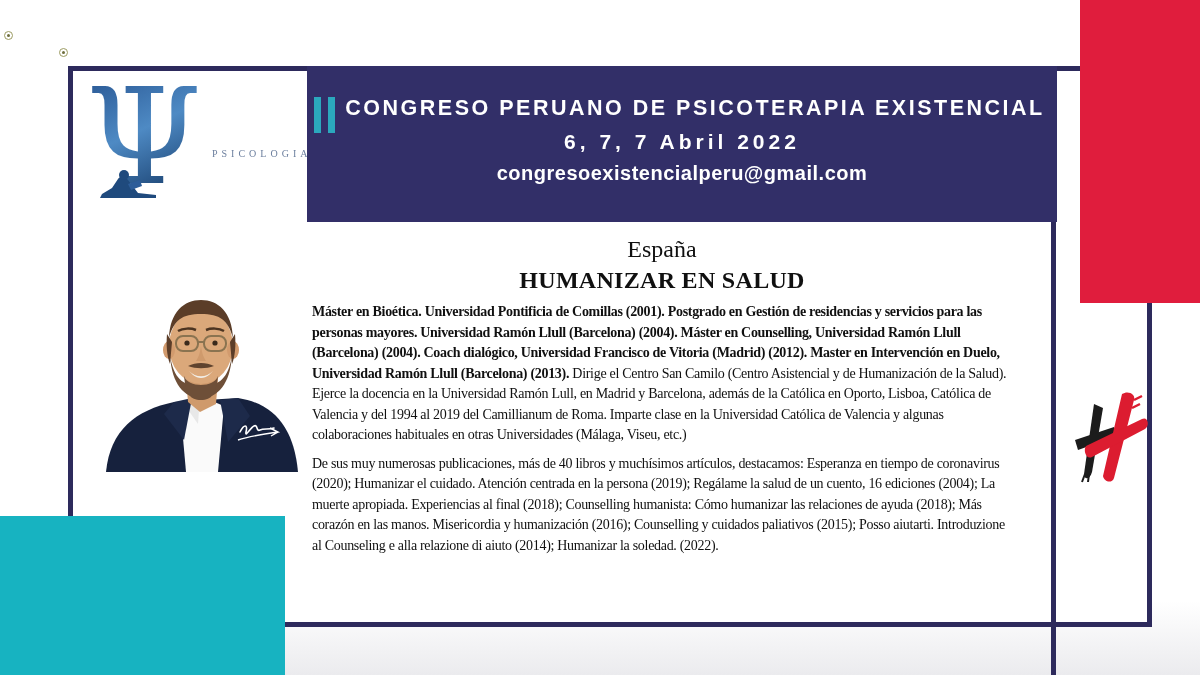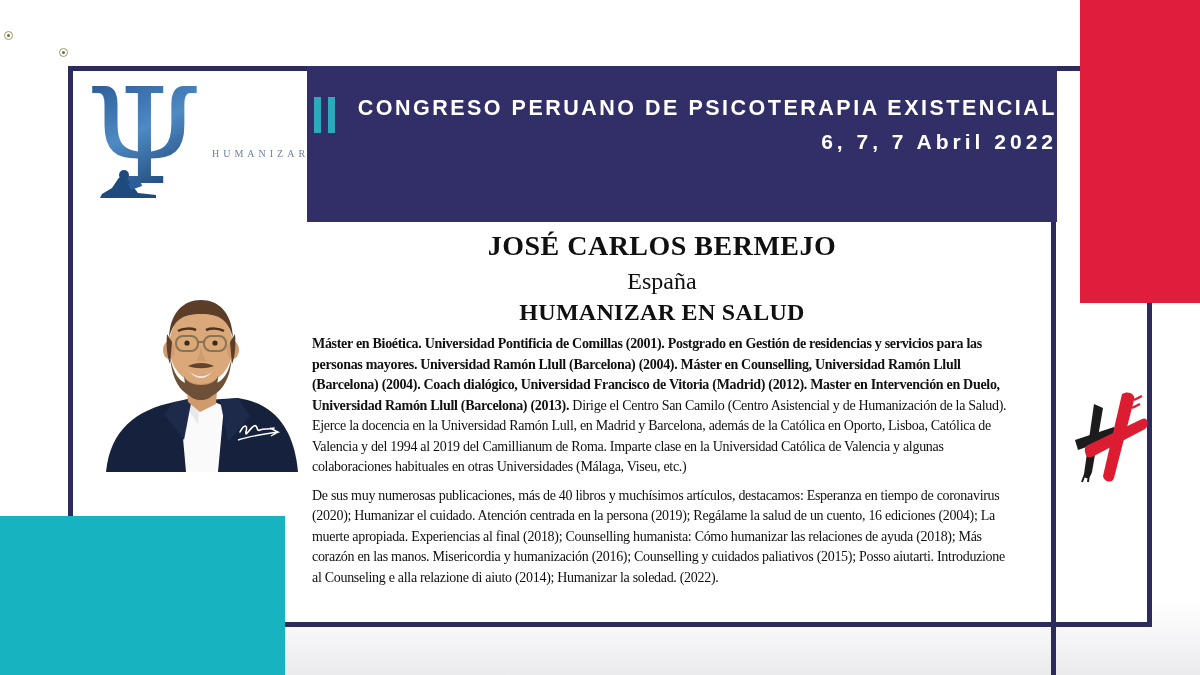--- a/index.html
+++ b/index.html
@@ -9,21 +9,21 @@
     font-family:"Liberation Sans",sans-serif;
   }
   
   .content-box{
     position:absolute;left:68px;top:66px;width:1084px;height:561px;
     border:5px solid #2d2a5c;background:#ffffff;box-sizing:border-box;
   }
   
   .header-bar{
     position:absolute;left:307px;top:66px;width:750px;height:156px;
-    background:#322f68;color:#ffffff;text-align:right;box-sizing:border-box;
+    background:#322f68;color:#ffffff;text-align:center;box-sizing:border-box;
   }
   .accent-bar{position:absolute;top:31px;width:7px;height:36px;background:#2ba9bd;}
   .accent-bar.b1{left:7px;}
   .accent-bar.b2{left:21px;}
   .h-title{
     margin-top:30px;font-size:21.5px;font-weight:bold;letter-spacing:2.5px;
     white-space:nowrap;padding-left:26px;
   }
   .h-dates{margin-top:9px;font-size:21px;font-weight:bold;letter-spacing:4px;}
   .h-email{margin-top:8px;font-size:20px;font-weight:bold;letter-spacing:.5px;}
@@ -92,28 +92,29 @@
 
   <div class="content-box"></div>
 
   <div class="logo">
     <div class="psi">Ψ</div>
     <svg class="reading-person" width="60" height="34" viewBox="0 0 60 34">
       <path d="M2 32 L58 32 L58 29 L40 27 L30 14 C27 10 22 10 20 13 L14 22 L4 28 Z" fill="#1f4a7d"></path>
       <circle cx="26" cy="9" r="5" fill="#1f4a7d"></circle>
       <path d="M30 18 L42 14 L44 20 L33 24 Z" fill="#2d5d99"></path>
     </svg>
-    <div class="logo-sub">HUMANIZAR</div>
+    <div class="logo-sub">PSICOLOGIA</div>
   </div>
 
   <div class="header-bar">
     <span class="accent-bar b1"></span>
     <span class="accent-bar b2"></span>
     <div class="h-title">CONGRESO PERUANO DE PSICOTERAPIA EXISTENCIAL</div>
     <div class="h-dates">6, 7, 7 Abril 2022</div>
+    <div class="h-email">congresoexistencialperu@gmail.com</div>
   </div>
 
   <div class="red-rect"></div>
   <div class="teal-rect"></div>
   <div class="vline"></div>
 
   <svg class="photo" width="218" height="200" viewBox="0 0 218 200">
 
     <path d="M18 200 C22 158 48 138 86 130 L150 126 C188 132 206 158 210 200 Z" fill="#16213d"></path>
 
@@ -161,20 +162,19 @@
     <path d="M24 16 L33 20 L22 84 C20 92 14 92 14 86 Z" fill="#1c1c1c"></path>
     <path d="M5 52 L44 39 L47 48 L8 62 Z" fill="#1c1c1c"></path>
     <path d="M15 86 L12 94 M19 86 L18 94" stroke="#1c1c1c" stroke-width="2"></path>
 
     <path d="M52 6 C58 2 66 6 64 12 L44 90 C42 96 34 94 33 88 Z" fill="#dc1c30"></path>
     <path d="M16 58 L72 31 C78 28 80 38 75 41 L22 69 C16 72 13 62 16 58 Z" fill="#dc1c30"></path>
     <path d="M64 12 L72 8 M62 20 L70 16" stroke="#dc1c30" stroke-width="2.5"></path>
   </svg>
 
   <div class="speaker">
-    <div class="sp-name">JOSÉ CARLOS BERMEJO</div>
     <div class="sp-country">España</div>
     <div class="sp-talk">HUMANIZAR EN SALUD</div>
     <p class="bio"><span class="bold">Máster en Bioética. Universidad Pontificia de Comillas (2001). Postgrado en Gestión de residencias y servicios para las personas mayores. Universidad Ramón Llull (Barcelona) (2004). Máster en Counselling, Universidad Ramón Llull (Barcelona) (2004). Coach dialógico, Universidad Francisco de Vitoria (Madrid) (2012). Master en Intervención en Duelo, Universidad Ramón Llull (Barcelona) (2013).</span><span> Dirige el Centro San Camilo (Centro Asistencial y de Humanización de la Salud). Ejerce la docencia en la Universidad Ramón Lull, en Madrid y Barcelona, además de la Católica en Oporto, Lisboa, Católica de Valencia y del 1994 al 2019 del Camillianum de Roma. Imparte clase en la Universidad Católica de Valencia y algunas colaboraciones habituales en otras Universidades (Málaga, Viseu, etc.)</span></p>
     <p class="bio pubs">De sus muy numerosas publicaciones, más de 40 libros y muchísimos artículos, destacamos: Esperanza en tiempo de coronavirus (2020); Humanizar el cuidado. Atención centrada en la persona (2019); Regálame la salud de un cuento, 16 ediciones (2004); La muerte apropiada. Experiencias al final (2018); Counselling humanista: Cómo humanizar las relaciones de ayuda (2018); Más corazón en las manos. Misericordia y humanización (2016); Counselling y cuidados paliativos (2015); Posso aiutarti. Introduzione al Counseling e alla relazione di aiuto (2014); Humanizar la soledad. (2022).</p>
   </div>
 
 </div>
 
 </body></html>

